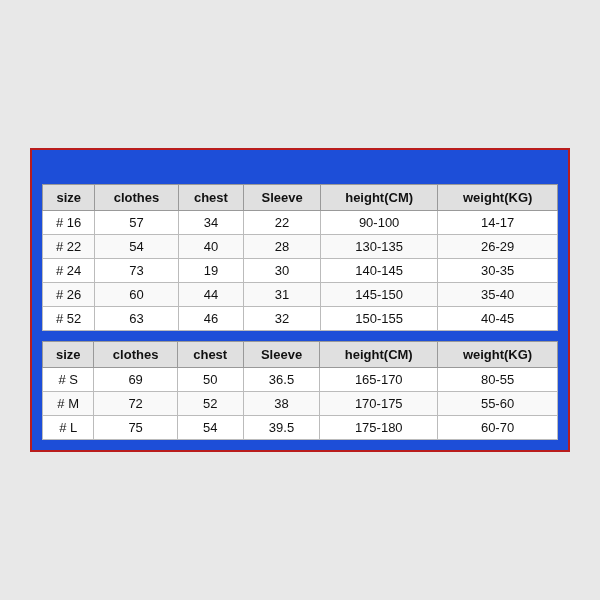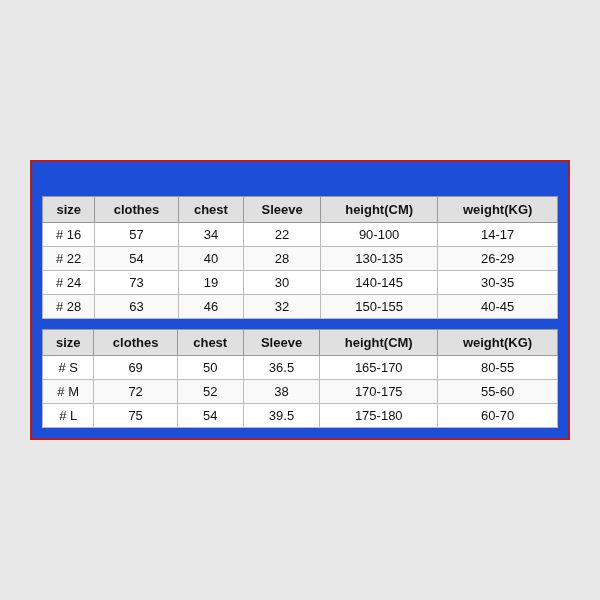--- a/index.html
+++ b/index.html
@@ -103,21 +103,29 @@
         </tr>
         <tr>
           <td># 24</td>
           <td>73</td>
           <td>19</td>
           <td>30</td>
           <td>140-145</td>
           <td>30-35</td>
         </tr>
         <tr>
-          <td># 28</td>
+          <td># 26</td>
+          <td>60</td>
+          <td>44</td>
+          <td>31</td>
+          <td>145-150</td>
+          <td>35-40</td>
+        </tr>
+        <tr>
+          <td># 52</td>
           <td>63</td>
           <td>46</td>
           <td>32</td>
           <td>150-155</td>
           <td>40-45</td>
         </tr>
       </tbody>
   </table>
 
   <div class="section-gap"></div>

